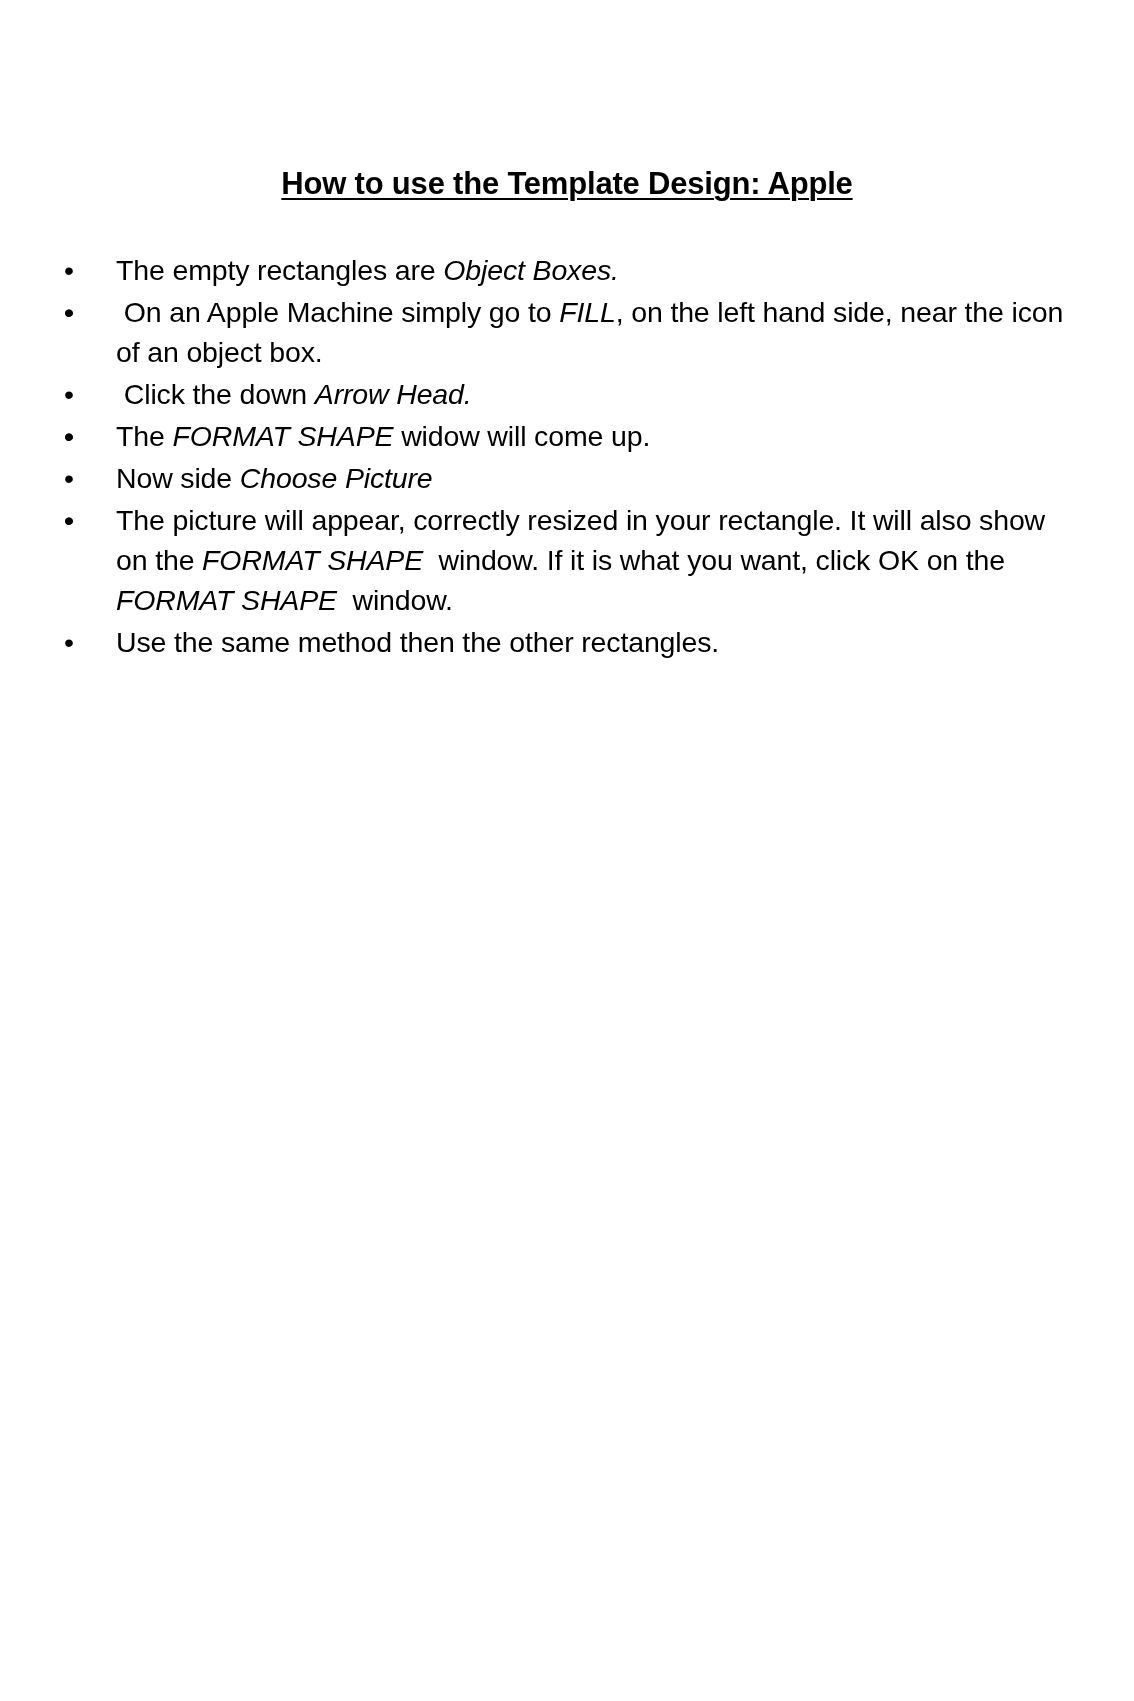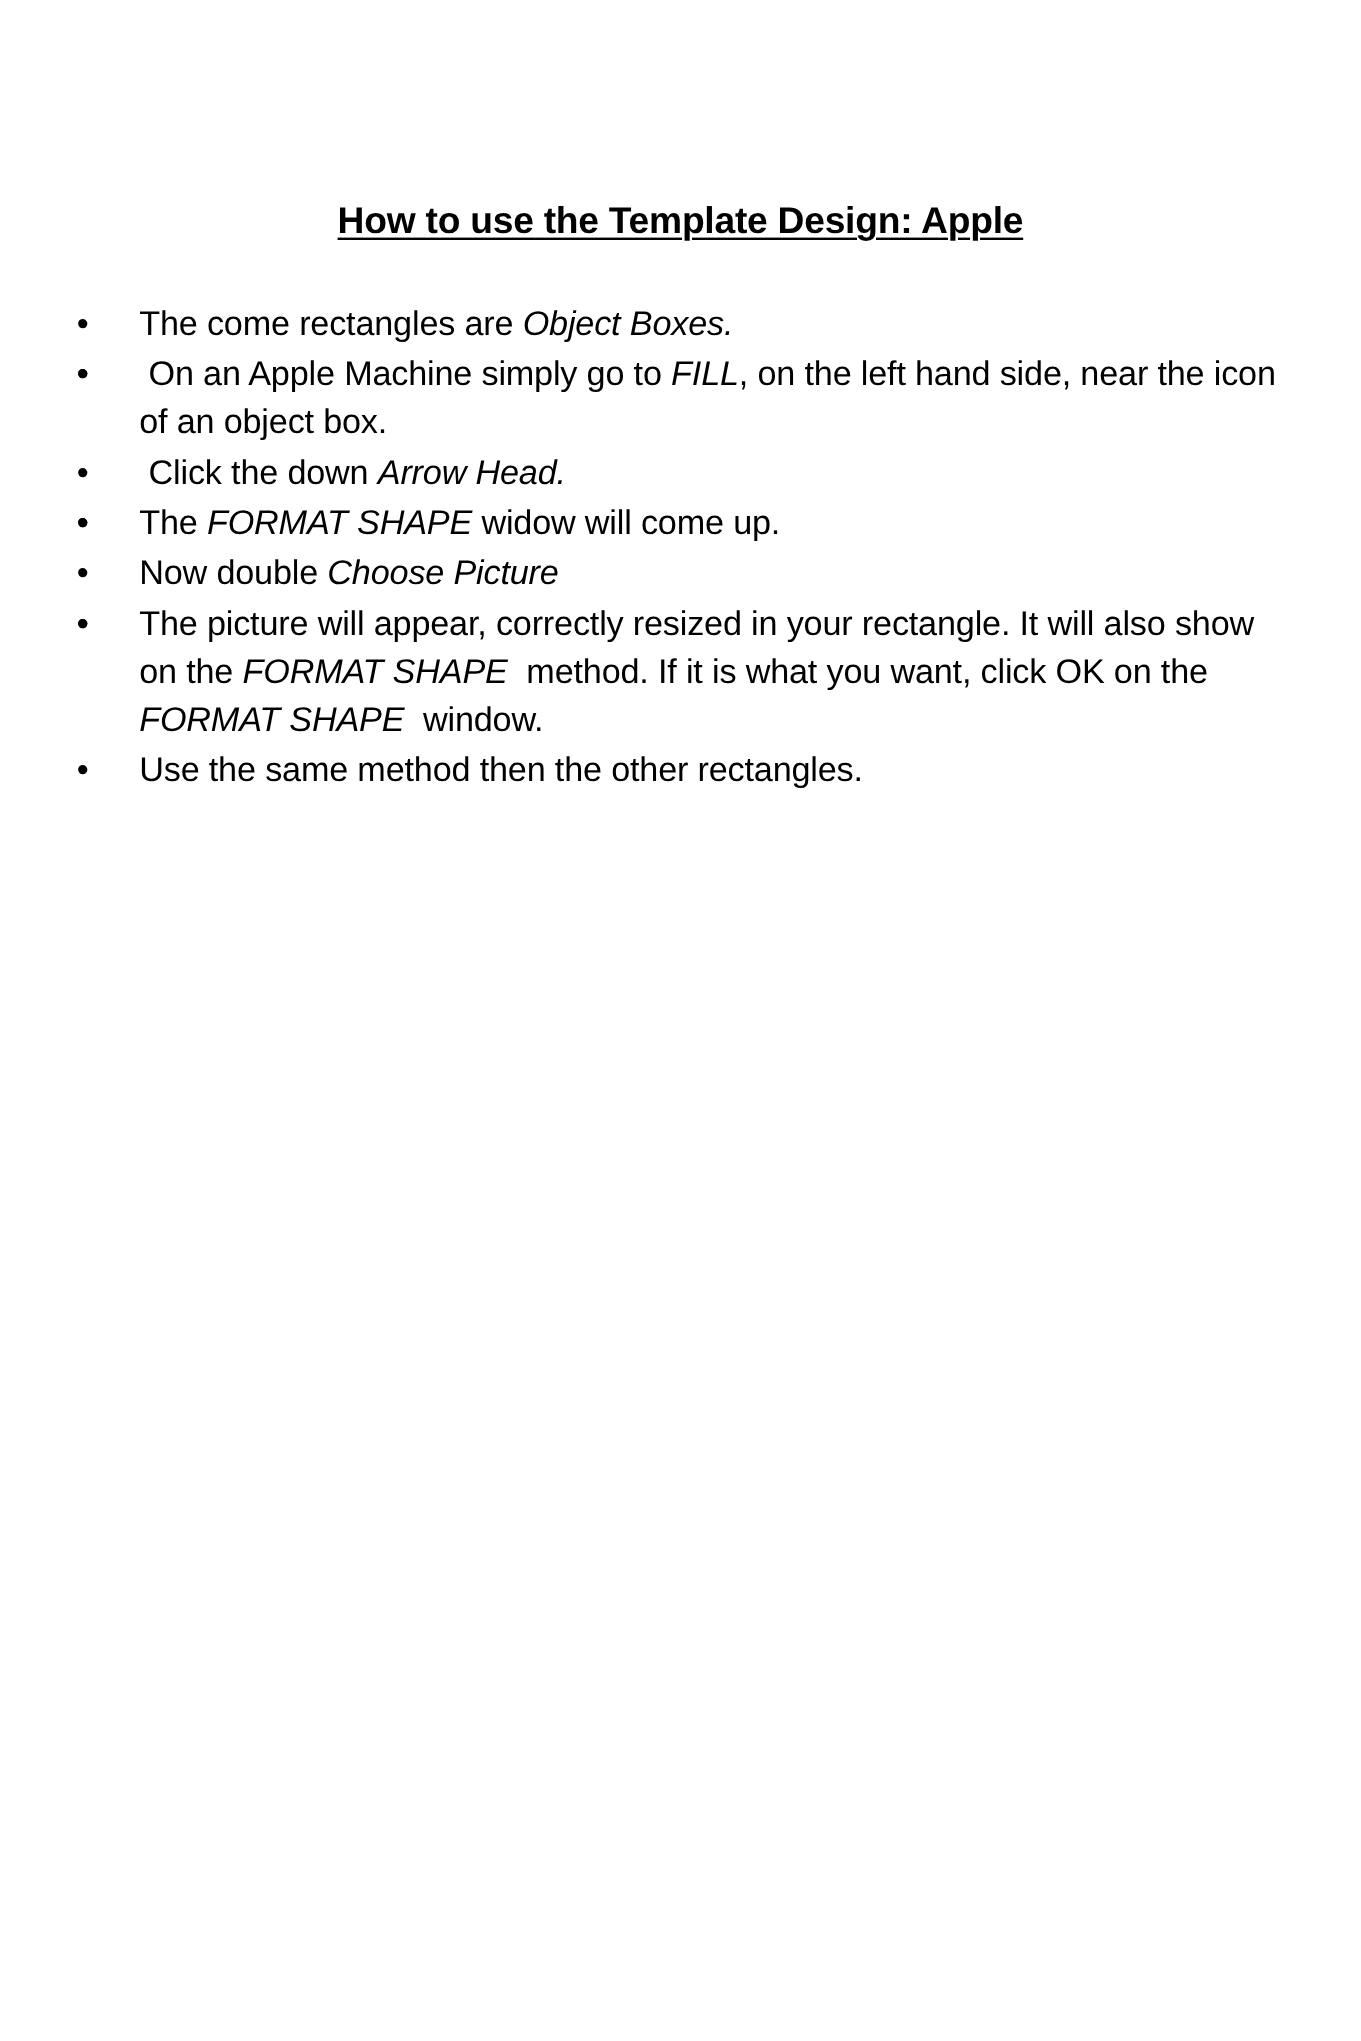--- a/index.html
+++ b/index.html
@@ -78,25 +78,25 @@
   }
 </style>
 </head>
 <body>
 
 <div class="page">
 
   <h1 class="doc-title"><span class="underline-span">How to use the Template Design: Apple</span></h1>
 
   <ul class="bullet-list">
-      <li class="bullet-item"><span class="bullet-marker">•</span><span class="bullet-text"><span>The come rectangles are </span><i>Object Boxes.</i></span></li>
+      <li class="bullet-item"><span class="bullet-marker">•</span><span class="bullet-text"><span>The empty rectangles are </span><i>Object Boxes.</i></span></li>
       <li class="bullet-item"><span class="bullet-marker">•</span></li>
       <li class="bullet-item"><span class="bullet-marker">•</span><span class="bullet-text"><span> On an Apple Machine simply go to </span><i>FILL</i><span>, on the left hand side, near the icon of an object box.</span></span></li>
       <li class="bullet-item"><span class="bullet-marker">•</span><span class="bullet-text"><span> Click the down </span><i>Arrow Head.</i></span></li>
       <li class="bullet-item"><span class="bullet-marker">•</span></li>
       <li class="bullet-item"><span class="bullet-marker">•</span><span class="bullet-text"><span>The </span><i>FORMAT SHAPE</i><span> widow will come up.</span></span></li>
-      <li class="bullet-item"><span class="bullet-marker">•</span><span class="bullet-text"><span>Now double </span><i>Choose Picture</i></span></li>
+      <li class="bullet-item"><span class="bullet-marker">•</span><span class="bullet-text"><span>Now side </span><i>Choose Picture</i></span></li>
       <li class="bullet-item"><span class="bullet-marker">•</span></li>
-      <li class="bullet-item"><span class="bullet-marker">•</span><span class="bullet-text"><span>The picture will appear, correctly resized in your rectangle. It will also show on the </span><i>FORMAT SHAPE</i><span>  method. If it is what you want, click OK on the </span><i>FORMAT SHAPE</i><span>  window.</span></span></li>
+      <li class="bullet-item"><span class="bullet-marker">•</span><span class="bullet-text"><span>The picture will appear, correctly resized in your rectangle. It will also show on the </span><i>FORMAT SHAPE</i><span>  window. If it is what you want, click OK on the </span><i>FORMAT SHAPE</i><span>  window.</span></span></li>
       <li class="bullet-item"><span class="bullet-marker">•</span><span class="bullet-text"><span>Use the same method then the other rectangles.</span></span></li>
     </ul>
 
 </div>
 
 </body></html>

